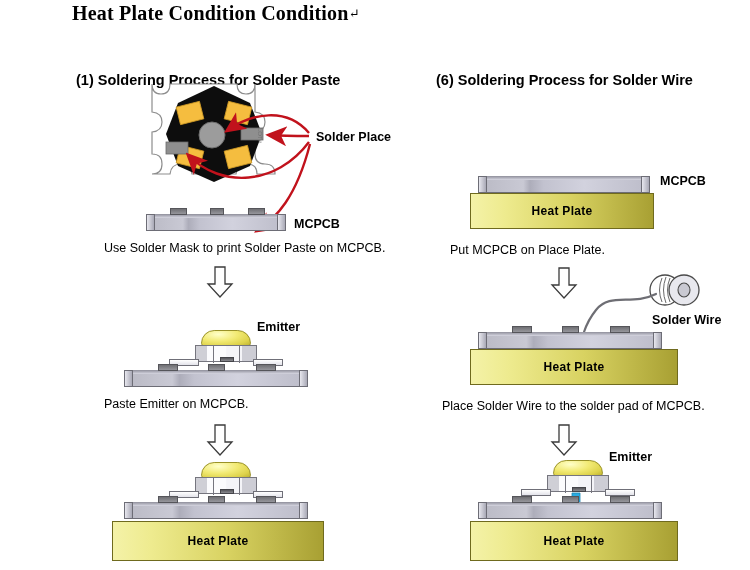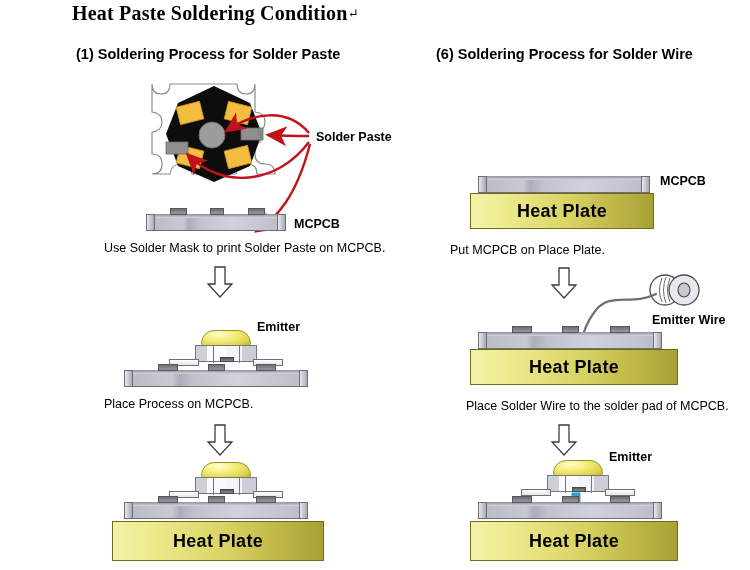--- a/index.html
+++ b/index.html
@@ -10,21 +10,21 @@
     color:#000;
   }
   .abs{position:absolute;}
   #title{
     left:72px;top:2px;
     font-family:"Liberation Serif","DejaVu Serif",serif;
     font-weight:bold;font-size:20px;letter-spacing:.2px;white-space:nowrap;
   }
   #title .pilcrow{font-size:13px;font-weight:normal;vertical-align:2px;}
   .col-head{
-    font-weight:bold;font-size:14.5px;white-space:nowrap;
+    font-weight:bold;font-size:14.5px;white-space:nowrap;margin-top:26px;
   }
   #head1{left:76px;top:46px;}
   #head2{left:436px;top:46px;}
   .caption{font-size:12.5px;white-space:nowrap;}
   .lbl{font-weight:bold;font-size:12.5px;white-space:nowrap;}
 
   
   .dn-arrow{width:30px;height:34px;}
   .dn-arrow svg{display:block;}
 
@@ -53,21 +53,21 @@
   }
 
   
   .heatplate{
     position:absolute;
     background:linear-gradient(to right,#f4f2a8 0%,#eeeb8f 18%,#d8d261 55%,#a8a033 100%);
     border:1px solid #6f6a1e;box-sizing:border-box;
     display:flex;align-items:center;justify-content:center;
   }
   .heatplate span{
-    font-weight:bold;font-size:18px;color:#000;letter-spacing:.3px;
+    font-weight:bold;font-size:12px;color:#000;letter-spacing:.3px;
   }
 
   
   .emitter{position:absolute;}
   .emitter .dome{
     position:absolute;left:18px;top:0;width:50px;height:17px;
     background:radial-gradient(ellipse at 34% 22%,#ffffc9 0%,#f2ea74 42%,#ddd24a 75%,#b9ae2f 100%);
     border:1px solid #9a9228;border-radius:24px 24px 7px 7px;box-sizing:border-box;
   }
   .emitter .body{
@@ -107,21 +107,21 @@
 
   
   #spool{left:648px;top:268px;width:54px;height:44px;}
   #spool svg{display:block;}
   #wire-path{left:560px;top:276px;width:110px;height:60px;}
   #wire-path svg{display:block;overflow:visible;}
 </style>
 </head>
 <body>
 
-<div class="abs" id="title"><span>Heat Paste Soldering Condition</span><span class="pilcrow">↵</span></div>
+<div class="abs" id="title"><span>Heat Plate Condition Condition</span><span class="pilcrow">↵</span></div>
 
 <div class="abs col-head" id="head1">(1) Soldering Process for Solder Paste</div>
 <div class="abs col-head" id="head2">(6) Soldering Process for Solder Wire</div>
 
 <div class="abs" id="star-board">
   <svg width="136" height="112" viewBox="0 0 136 112">
     <path d="M24 6 q0 10 -9 10 q-9 0 -9 -10 L6 34 q10 1 10 10 q0 9 -10 10 l0 22 q10 0 10 10 q0 10 -10 10 l18 0 q1 -10 11 -10 q10 0 11 10 l44 0 q1 -10 11 -10 q10 0 10 10 l18 0 q0 -10 -10 -10 q-10 0 -10 -10 l0 -22 q10 -1 10 -10 q0 -9 -10 -10 l0 -28 q0 10 -9 10 q-9 0 -9 -10 z" fill="#ffffff" stroke="#8d8d8d" stroke-width="1.2"></path>
     <path d="M68 8 L104 25 L116 56 L104 88 L68 104 L32 88 L20 56 L32 25 Z" fill="#0d0d0d"></path>
     <g fill="#f5bd3f" stroke="#cf9a25" stroke-width="0.8">
       <rect x="32" y="26" width="24" height="18" transform="rotate(-14 44 35)"></rect>
@@ -147,21 +147,21 @@
     </defs>
     <g fill="none" stroke="#c1121c" stroke-width="2.4" marker-end="url(#rh)">
       <path d="M163 55 C 140 28, 105 36, 82 52"></path>
       <path d="M163 58 C 150 58, 138 58, 124 57"></path>
       <path d="M163 64 C 130 108, 75 110, 43 78"></path>
       <path d="M164 66 C 150 120, 130 140, 112 152"></path>
     </g>
   </svg>
 </div>
 
-<div class="abs lbl" style="left:316px;top:130px;">Solder Paste</div>
+<div class="abs lbl" style="left:316px;top:130px;">Solder Place</div>
 
 <div class="mcpcb" style="left:146px;top:208px;width:140px;height:26px;">
   <div class="slab"></div>
   <div class="topstrip"></div>
   <div class="edge l"></div>
   <div class="edge r"></div>
   <div class="pad" style="left:24px;width:17px;"></div>
   <div class="pad" style="left:64px;width:14px;"></div>
   <div class="pad" style="left:102px;width:17px;"></div>
 </div>
@@ -187,21 +187,21 @@
 <div class="mcpcb" style="left:124px;top:364px;width:184px;height:26px;">
   <div class="slab"></div>
   <div class="topstrip"></div>
   <div class="edge l"></div>
   <div class="edge r"></div>
   <div class="pad" style="left:34px;width:20px;"></div>
   <div class="pad" style="left:84px;width:17px;"></div>
   <div class="pad" style="left:132px;width:20px;"></div>
 </div>
 
-<div class="abs caption" style="left:104px;top:397px;">Place Process on MCPCB.</div>
+<div class="abs caption" style="left:104px;top:397px;">Paste Emitter on MCPCB.</div>
 
 <div class="abs dn-arrow" style="left:205px;top:423px;">
   <svg width="30" height="34" viewBox="0 0 30 34">
     <path d="M10 2 L20 2 L20 19 L27 19 L15 32 L3 19 L10 19 Z" fill="#ffffff" stroke="#3b3b3b" stroke-width="1.3"></path>
   </svg>
 </div>
 
 <div class="emitter" style="left:183px;top:462px;width:86px;height:40px;">
   <div class="dome"></div>
   <div class="body"></div>
@@ -252,37 +252,37 @@
     <path d="M14 10 q-5 12 0 24" fill="none" stroke="#6a6a6a" stroke-width="1"></path>
     <path d="M18 9 q-5 13 0 26" fill="none" stroke="#6a6a6a" stroke-width="1"></path>
     <path d="M22 10 q-5 12 0 24" fill="none" stroke="#6a6a6a" stroke-width="1"></path>
   </svg>
 </div>
 <div class="abs" id="wire-path">
   <svg width="110" height="60" viewBox="0 0 110 60">
     <path d="M96 18 C 72 30, 50 16, 36 34 C 28 44, 26 50, 24 56" fill="none" stroke="#6e6e74" stroke-width="2.2" stroke-linecap="round"></path>
   </svg>
 </div>
-<div class="abs lbl" style="left:652px;top:313px;">Emitter Wire</div>
+<div class="abs lbl" style="left:652px;top:313px;">Solder Wire</div>
 
 <div class="mcpcb" style="left:478px;top:326px;width:184px;height:26px;">
   <div class="slab"></div>
   <div class="topstrip"></div>
   <div class="edge l"></div>
   <div class="edge r"></div>
   <div class="pad" style="left:34px;width:20px;"></div>
   <div class="pad" style="left:84px;width:17px;"></div>
   <div class="pad" style="left:132px;width:20px;"></div>
 </div>
 
 <div class="heatplate" style="left:470px;top:349px;width:208px;height:36px;">
   <span>Heat Plate</span>
 </div>
 
-<div class="abs caption" style="left:466px;top:399px;">Place Solder Wire to the solder pad of MCPCB.</div>
+<div class="abs caption" style="left:442px;top:399px;">Place Solder Wire to the solder pad of MCPCB.</div>
 
 <div class="abs dn-arrow" style="left:549px;top:423px;">
   <svg width="30" height="34" viewBox="0 0 30 34">
     <path d="M10 2 L20 2 L20 19 L27 19 L15 32 L3 19 L10 19 Z" fill="#ffffff" stroke="#3b3b3b" stroke-width="1.3"></path>
   </svg>
 </div>
 
 <div class="emitter" style="left:535px;top:460px;width:86px;height:40px;">
   <div class="dome"></div>
   <div class="body"></div>

